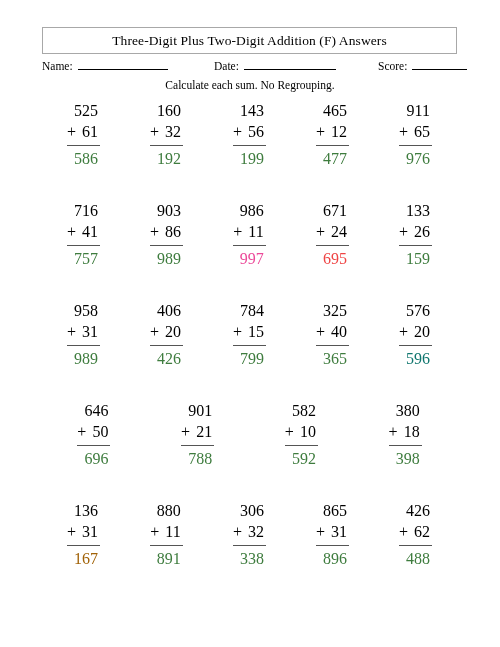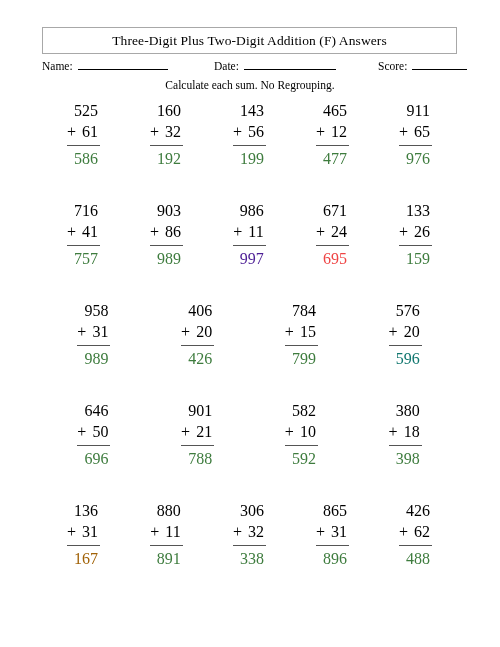--- a/index.html
+++ b/index.html
@@ -226,21 +226,21 @@
             <div class="addend-bottom"><span class="op">+</span><span>86</span></div>
             <div class="bar"></div>
             <div class="answer" style="color: rgb(62, 124, 62);">989</div>
           </div>
         </div>
         <div class="cell">
           <div class="problem">
             <div class="addend-top">986</div>
             <div class="addend-bottom"><span class="op">+</span><span>11</span></div>
             <div class="bar"></div>
-            <div class="answer" style="color: #4c1d95;">997</div>
+            <div class="answer" style="color: #ec4899;">997</div>
           </div>
         </div>
         <div class="cell">
           <div class="problem">
             <div class="addend-top">671</div>
             <div class="addend-bottom"><span class="op">+</span><span>24</span></div>
             <div class="bar"></div>
             <div class="answer" style="color: #ef4444;">695</div>
           </div>
         </div>
@@ -273,20 +273,28 @@
         <div class="cell">
           <div class="problem">
             <div class="addend-top">784</div>
             <div class="addend-bottom"><span class="op">+</span><span>15</span></div>
             <div class="bar"></div>
             <div class="answer" style="color: rgb(62, 124, 62);">799</div>
           </div>
         </div>
         <div class="cell">
           <div class="problem">
+            <div class="addend-top">325</div>
+            <div class="addend-bottom"><span class="op">+</span><span>40</span></div>
+            <div class="bar"></div>
+            <div class="answer" style="color: rgb(62, 124, 62);">365</div>
+          </div>
+        </div>
+        <div class="cell">
+          <div class="problem">
             <div class="addend-top">576</div>
             <div class="addend-bottom"><span class="op">+</span><span>20</span></div>
             <div class="bar"></div>
             <div class="answer" style="color: #0f766e;">596</div>
           </div>
         </div>
       </div>
       <div class="prow">
         <div class="cell">
           <div class="problem">

